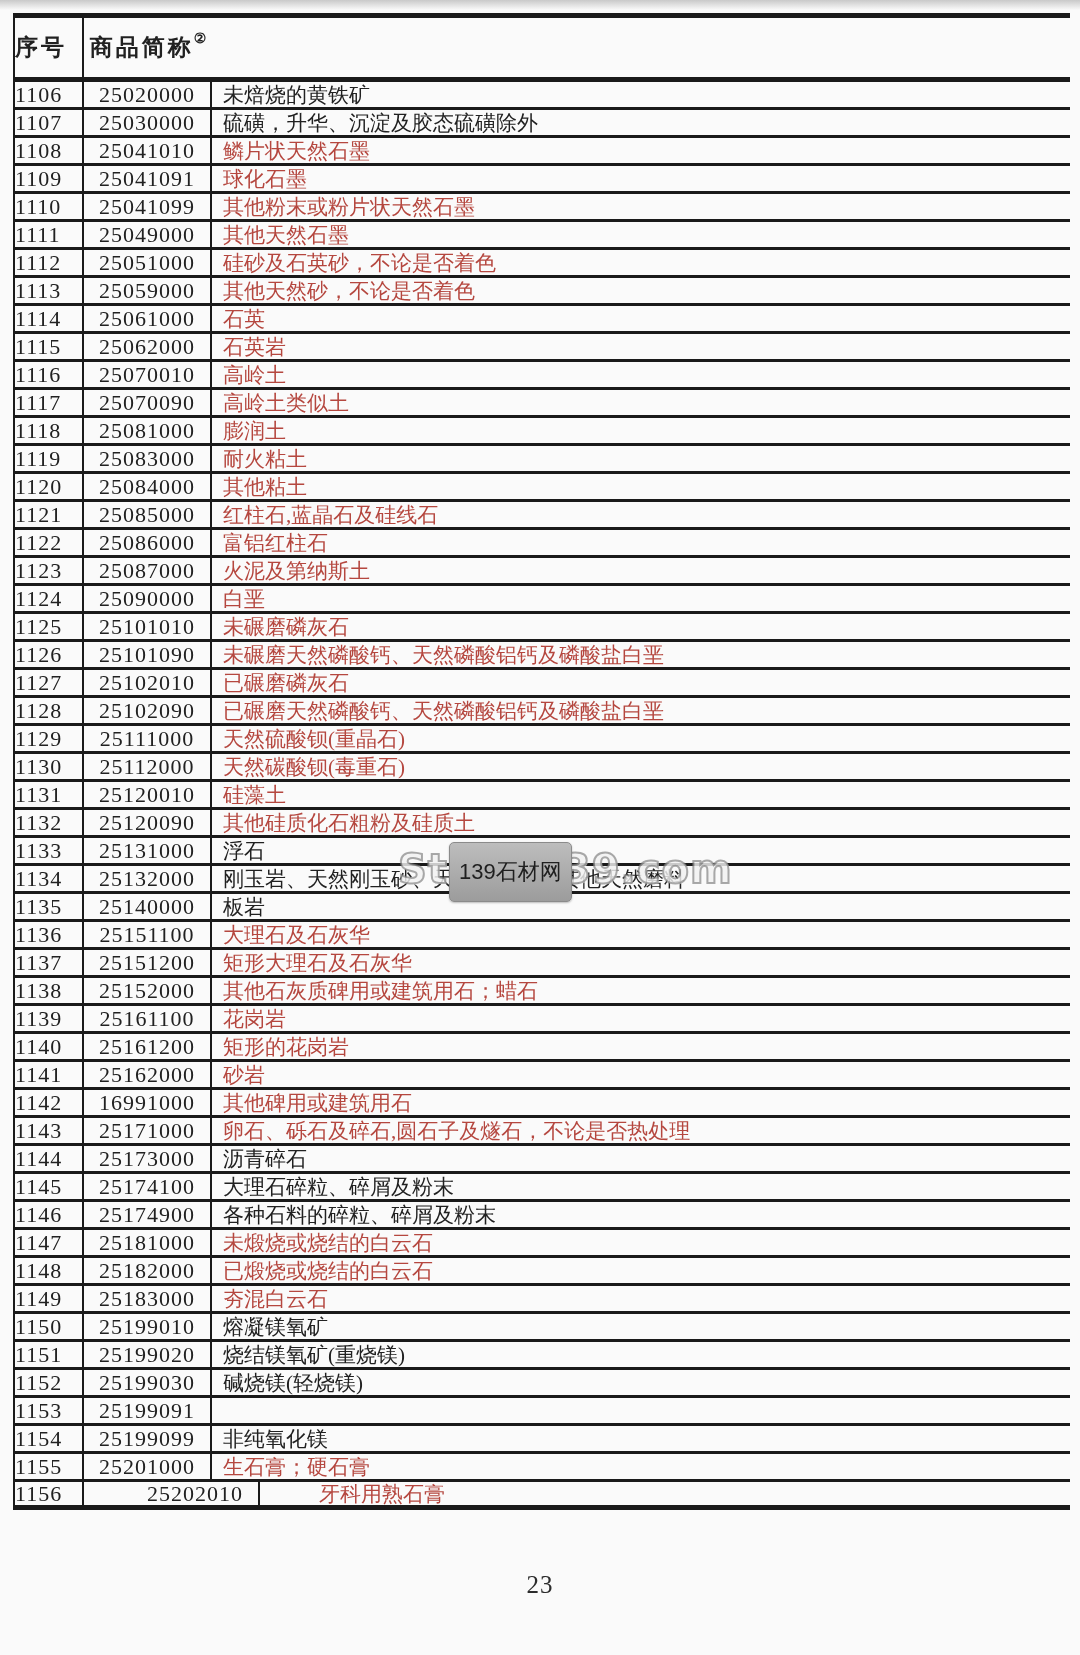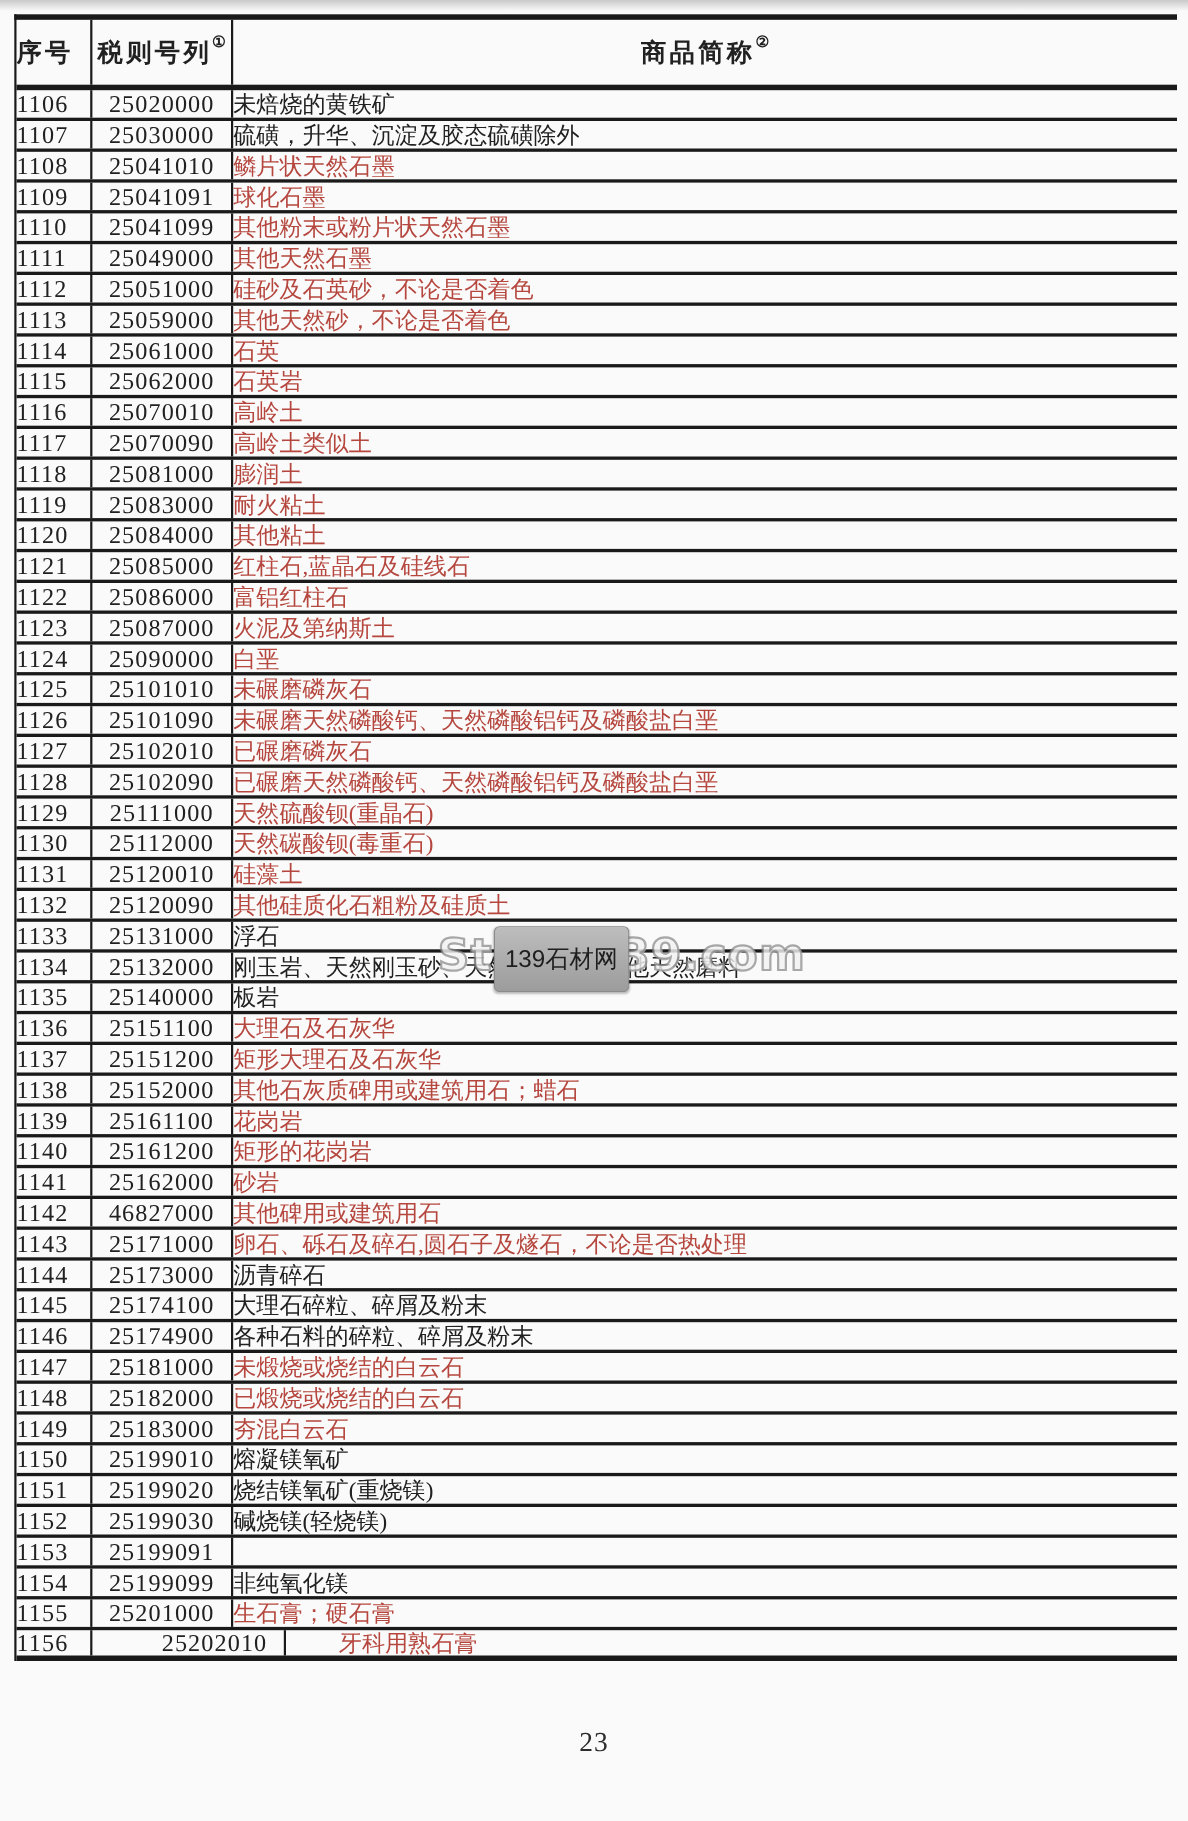--- a/index.html
+++ b/index.html
@@ -32,21 +32,21 @@
     display: grid;
     grid-template-columns: 69px 128px 1fr;
     height: 28px;
     border-bottom: 3px solid var(--border);
     align-items: center;
   }
   #rows .row:last-child { border-bottom-width: 5px; gap: 48px; }
   .cell { height: 100%; display: flex; align-items: center; overflow: hidden; white-space: nowrap; }
   .c1 { justify-content: flex-start; border-right: 2px solid var(--border); font-size: 22px; letter-spacing: 1px; }
   .c2 { justify-content: center; border-right: 2px solid var(--border); font-size: 22px; letter-spacing: 1px; }
-  .c3 { justify-content: flex-start; padding-left: 0; font-size: 21px; }
+  .c3 { justify-content: flex-start; padding-left: 11px; font-size: 21px; }
   .row .cell { color: var(--black-text); }
   .row.red .c3 { color: var(--red-text); }
   .header-cell { font-weight: bold; font-size: 23px; color: var(--black-text); letter-spacing: 3px; }
   .header-cell .sup {
     font-size: 14px; letter-spacing: 0;
     vertical-align: super; position: relative; top: -9px; font-weight: bold;
   }
   .c3.header-center { justify-content: center; padding-left: 0; text-align: center; }
   .wm-badge {
     position: absolute; left: 449px; top: 842px;
@@ -80,24 +80,20 @@
 </head>
 <body>
 
 <div class="scan-edge"></div>
 
 <div class="table">
   <div class="header-row">
     <div class="cell c1 header-cell">
       <span>序号</span>
     </div>
-    <div class="cell c2 header-cell">
-      <span>税则号列</span>
-        <span class="sup">①</span>
-    </div>
     <div class="cell c3 header-cell header-center">
       <span>商品简称</span>
         <span class="sup">②</span>
     </div>
   </div>
   <div id="rows">
       <div class="row">
         <div class="cell c1">1106</div>
         <div class="cell c2">25020000</div>
         <div class="cell c3">未焙烧的黄铁矿</div>
@@ -272,21 +268,21 @@
         <div class="cell c2">25161200</div>
         <div class="cell c3">矩形的花岗岩</div>
       </div>
       <div class="row red">
         <div class="cell c1">1141</div>
         <div class="cell c2">25162000</div>
         <div class="cell c3">砂岩</div>
       </div>
       <div class="row red">
         <div class="cell c1">1142</div>
-        <div class="cell c2">46827000</div>
+        <div class="cell c2">16991000</div>
         <div class="cell c3">其他碑用或建筑用石</div>
       </div>
       <div class="row red">
         <div class="cell c1">1143</div>
         <div class="cell c2">25171000</div>
         <div class="cell c3">卵石、砾石及碎石,圆石子及燧石，不论是否热处理</div>
       </div>
       <div class="row">
         <div class="cell c1">1144</div>
         <div class="cell c2">25173000</div>

